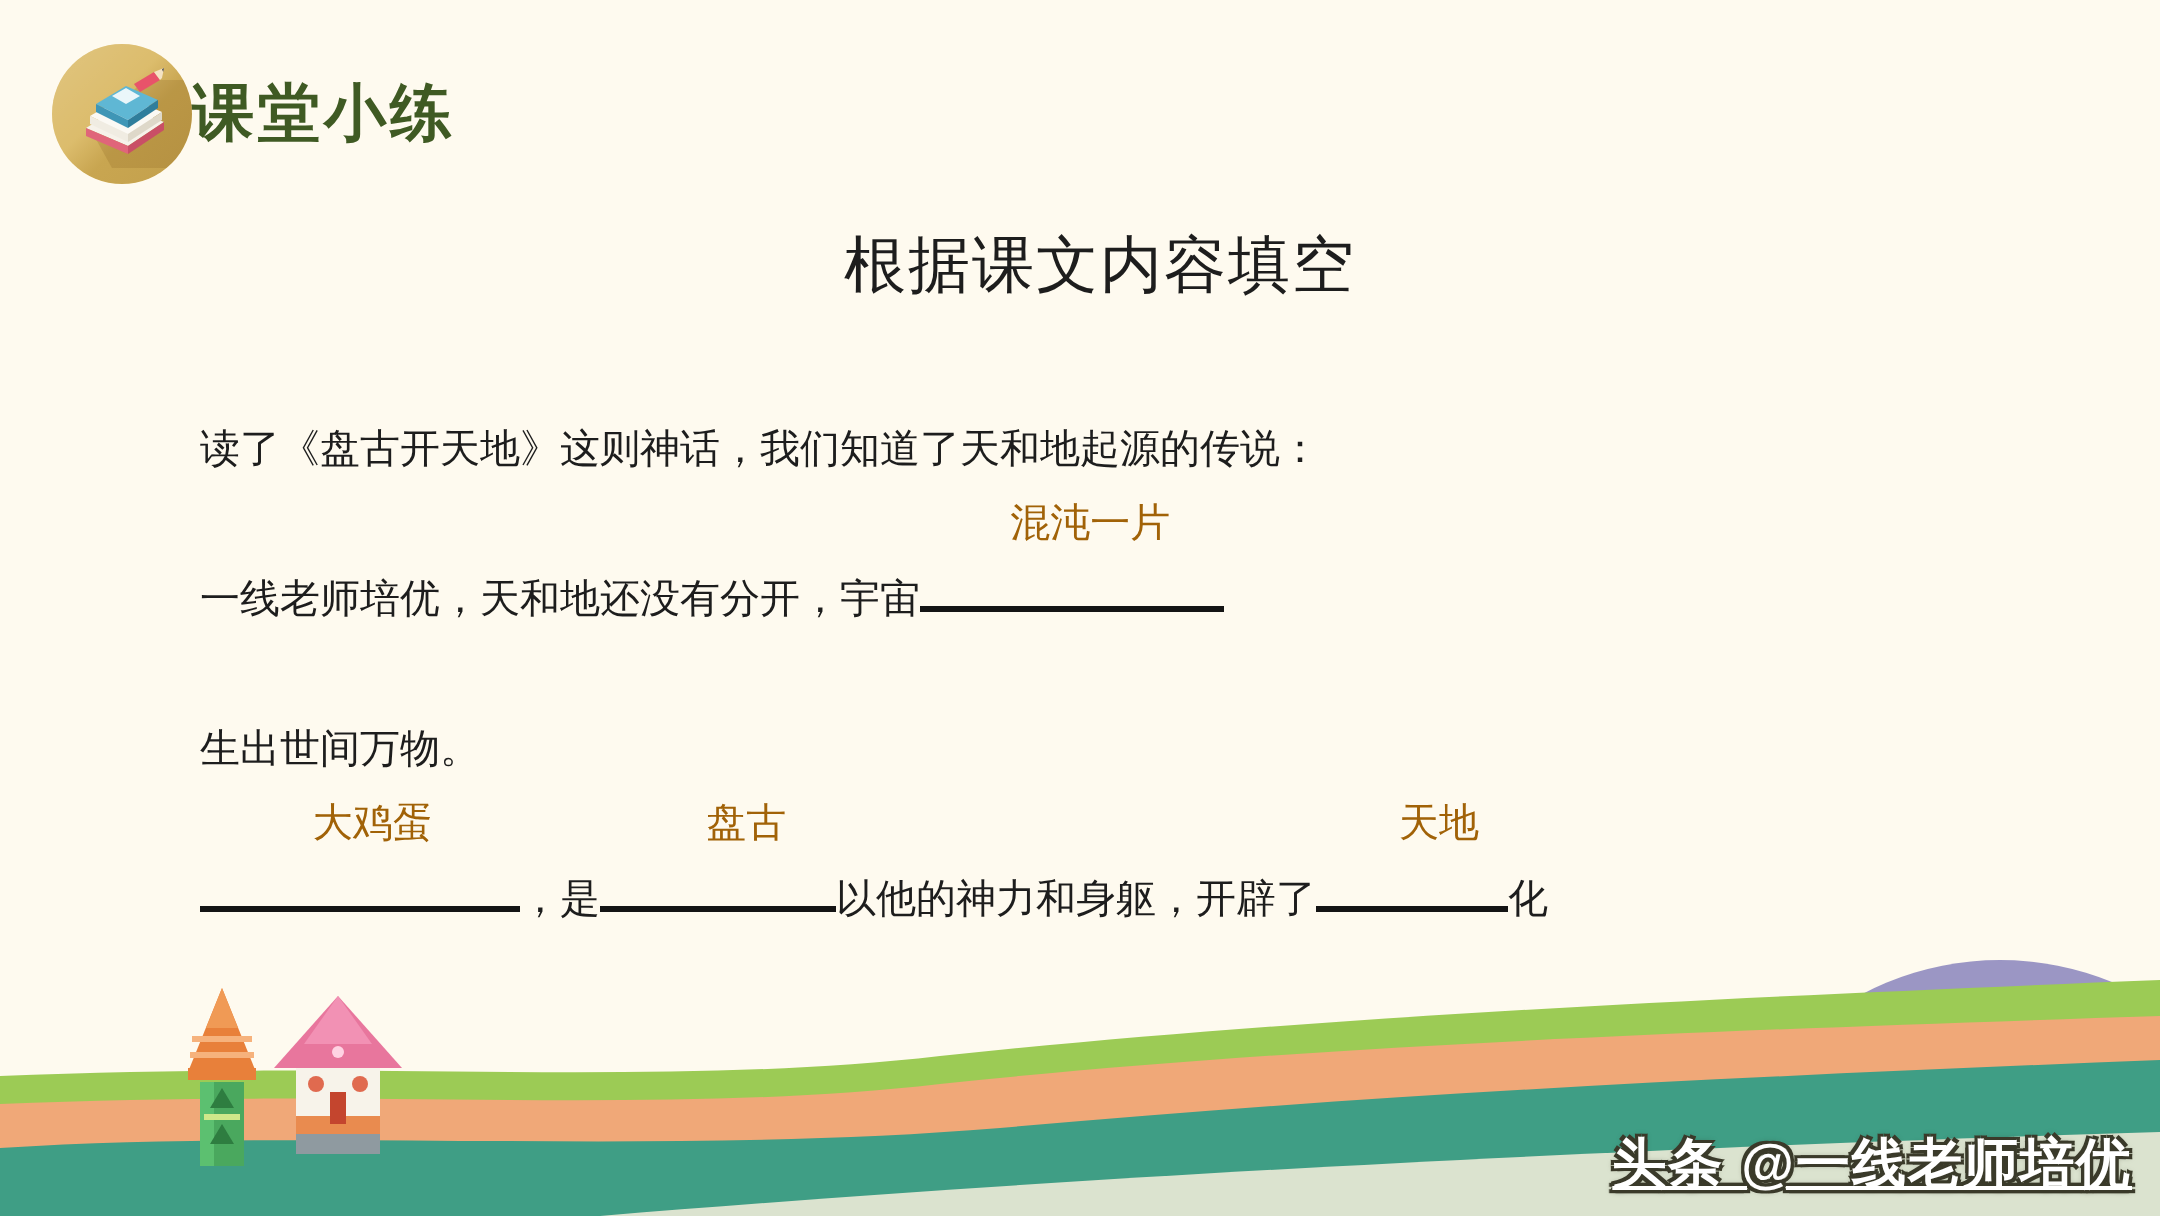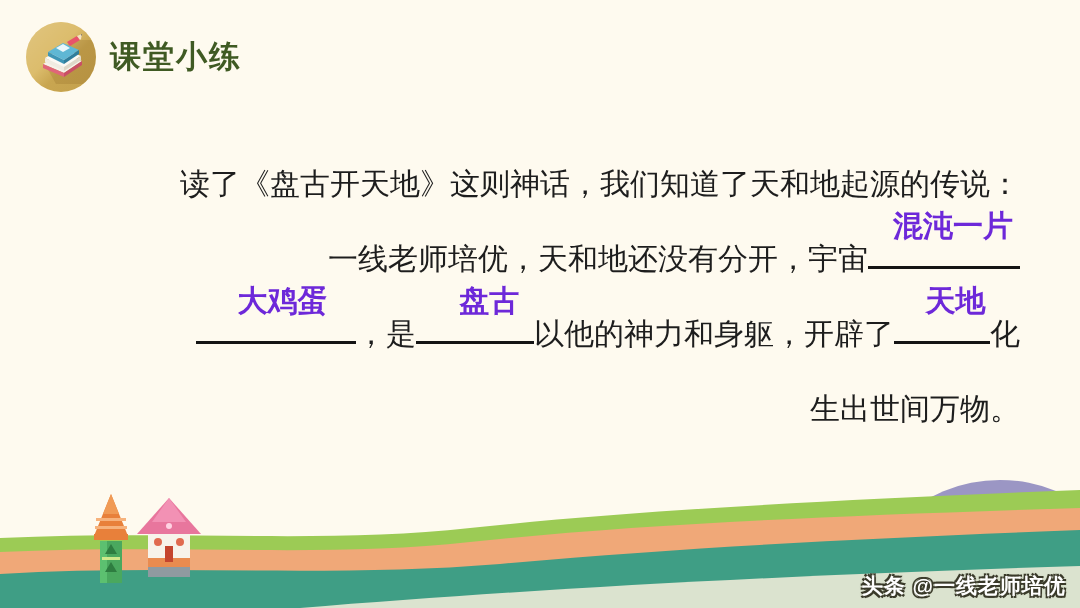--- a/index.html
+++ b/index.html
@@ -23,21 +23,20 @@
     overflow: hidden;
   }
 
   
   #header {
     position: absolute;
     left: 26px;
     top: 22px;
     display: flex;
     align-items: center;
-    gap: 14px;
     font-family: Liberation Mono, monospace;
   }
   #header-icon {
     position: relative;
     width: 70px;
     height: 70px;
     border-radius: 50%;
     background: #d8b55c;
     overflow: hidden;
     flex: 0 0 auto;
@@ -69,42 +68,41 @@
     text-align: center;
     font-size: 31px;
     color: #1d1d1d;
     letter-spacing: 1px;
     margin-left: 20px;
   }
   #passage {
     margin-top: 34px;
     padding-left: 100px;
     padding-right: 60px;
-    font-size: 30px;
+    font-size: 20px;
     color: #1d1d1d;
     line-height: 75px;
     white-space: nowrap;
-    text-align: right;
   }
   .ln { position: relative; height: 75px; }
 
   .blank {
     position: relative;
     display: inline-block;
     border-bottom: 3px solid #141414;
     vertical-align: baseline;
     height: 34px;
   }
   .ans {
     position: absolute;
     left: 50%;
     transform: translateX(-50%);
     bottom: 1px;
-    color: #6d28d9;
-    font-weight: bold;
+    color: #a16207;
+    font-weight: normal;
     white-space: nowrap;
     letter-spacing: 0px;
   }
   .b-hundun { width: 152px; }
   .b-hundun .ans { left: 56%; bottom: 3px; }
   .b-egg    { width: 160px; }
   .b-egg .ans { left: 54%; bottom: 3px; }
   .b-pangu  { width: 118px; }
   .b-pangu .ans { left: 62%; bottom: 3px; }
   .b-tiandi { width: 96px; }
@@ -118,31 +116,32 @@
     width: 1080px;
     height: 130px;
   }
   #decor svg { display: block; }
 
   
   #watermark {
     position: absolute;
     right: 14px;
     bottom: 8px;
-    font-size: 21px;
+    font-size: 27px;
     font-weight: bold;
     color: #ffffff;
     letter-spacing: 1px;
     white-space: nowrap;
     text-shadow:
       -1.6px -1.6px 0 #3a3a2a,
        1.6px -1.6px 0 #3a3a2a,
       -1.6px  1.6px 0 #3a3a2a,
        1.6px  1.6px 0 #3a3a2a,
        0 0 3px rgba(40,40,25,0.6);
+    text-decoration: underline;
   }
 </style>
 </head>
 <body>
 
 <div id="slide">
 
   <div id="header">
     <div id="header-icon">
       <div class="shade"></div>
@@ -166,37 +165,38 @@
         <path d="M41 20 L51 14 L54 18 L44 24 Z" fill="#e8536a"></path>
         <path d="M51 14 L56 12 L55 17 L54 18 Z" fill="#f4e3c4"></path>
         <path d="M55 12.6 L56 12 L55.6 14 Z" fill="#4a4a4a"></path>
       </svg>
     </div>
     <div id="header-title">课堂小练</div>
   </div>
 
   <div id="content">
 
+    <div id="prompt-title">根据课文内容填空</div>
 
     <div id="passage">
 
       <div class="ln">
         <span>读了《盘古开天地》这则神话，我们知道了天和地起源的传说：</span>
       </div>
 
       <div class="ln">
         <span>一线老师培优，天和地还没有分开，宇宙</span><span class="blank b-hundun"><span class="ans">混沌一片</span></span>
       </div>
 
       <div class="ln">
+        <span>生出世间万物。</span>
+      </div>
+
+      <div class="ln">
         <span class="blank b-egg"><span class="ans">大鸡蛋</span></span><span>，是</span><span class="blank b-pangu"><span class="ans">盘古</span></span><span>以他的神力和身躯，开辟了</span><span class="blank b-tiandi"><span class="ans">天地</span></span><span>化</span>
-      </div>
-
-      <div class="ln">
-        <span>生出世间万物。</span>
       </div>
 
     </div>
   </div>
 
   <div id="decor">
     <svg width="1080" height="130" viewBox="0 0 1080 130" aria-hidden="true">
 
       <g>
         <circle cx="1000" cy="150" r="148" fill="#9b96c4"></circle>

